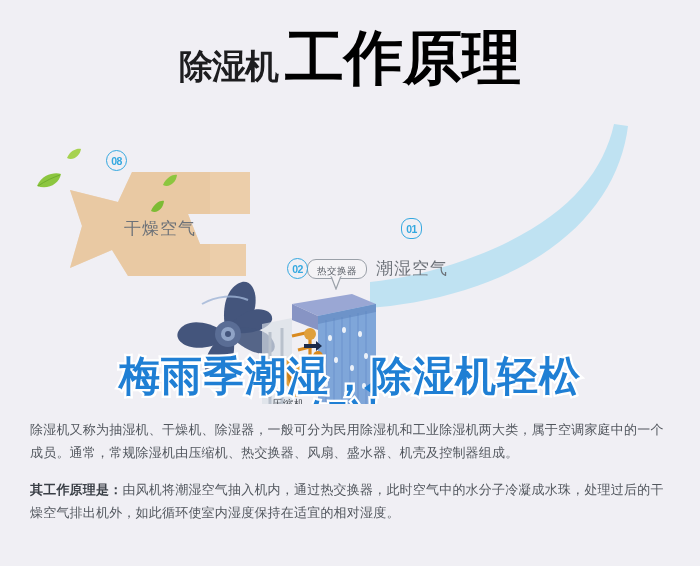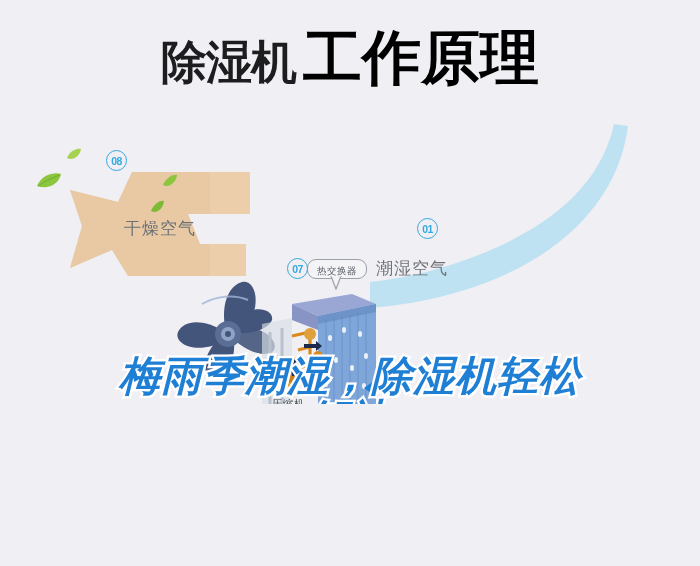--- a/index.html
+++ b/index.html
@@ -32,21 +32,21 @@
     align-items: center;
     justify-content: center;
   }
   .title-line {
     display: flex;
     align-items: baseline;
     letter-spacing: 1px;
     white-space: nowrap;
   }
   .title-part-a {
-    font-size: 46px;
+    font-size: 34px;
     font-weight: bold;
     color: #1d1d1f;
     letter-spacing: -1px;
   }
   .title-part-b {
     font-size: 59px;
     font-weight: bold;
     color: #000000;
     margin-left: 7px;
     letter-spacing: 0px;
@@ -140,21 +140,21 @@
     font-size: 10.5px;
     font-weight: bold;
     display: flex;
     align-items: center;
     justify-content: center;
     letter-spacing: -0.5px;
     background: transparent;
   }
   .badge-03-ill { left: 106px; top: 38px; }
   .badge-02-ill { left: 287px; top: 146px; }
-  .badge-01-ill { left: 417px; top: 106px; }
+  .badge-01-ill { left: 401px; top: 106px; border-radius: 9px; }
 
   
   .ill-label {
     position: absolute;
     font-size: 17px;
     color: #6c7178;
     letter-spacing: 1px;
     white-space: nowrap;
   }
   .lbl-dry  { left: 124px; top: 105px; }
@@ -167,21 +167,20 @@
     left: 0;
     top: 243px;
     width: 700px;
     text-align: center;
     pointer-events: none;
     z-index: 40;
   }
   .overlay-line {
     font-size: 41px;
     font-weight: bold;
-    font-style: italic;
     color: #1f7fd4;
     letter-spacing: 1px;
     line-height: 43px;
     -webkit-text-stroke: 4.5px #ffffff;
     paint-order: stroke fill;
     text-shadow:
       0 0 1px #ffffff,
       2px 2px 0 rgba(255,255,255,0.9);
   }
 
@@ -326,28 +325,32 @@
 
     <div class="callout">
       <span>热交换器</span>
     </div>
     <svg class="callout-tail" viewBox="0 0 12 14">
       <path d="M1 0 L11 0 L6 13 Z" fill="#f4f3f6" stroke="#9aa0a8" stroke-width="1.2"></path>
       <path d="M1.5 0 L10.5 0" stroke="#f4f3f6" stroke-width="2"></path>
     </svg>
 
     <div class="badge badge-03-ill">08</div>
-    <div class="badge badge-02-ill">07</div>
+    <div class="badge badge-02-ill">02</div>
     <div class="badge badge-01-ill">01</div>
 
     <div class="ill-label lbl-dry">干燥空气</div>
     <div class="ill-label lbl-wet">潮湿空气</div>
     <div class="ill-label lbl-comp">压缩机</div>
 
     <div class="overlay-headline">
       <div class="overlay-line">梅雨季潮湿，除湿机轻松</div>
       <div class="overlay-line">解决</div>
     </div>
 
   </div>
 
+  <div class="body-copy">
+    <p class="para">除湿机又称为抽湿机、干燥机、除湿器，一般可分为民用除湿机和工业除湿机两大类，属于空调家庭中的一个成员。通常，常规除湿机由压缩机、热交换器、风扇、盛水器、机壳及控制器组成。</p>
+    <p class="para"><span class="lead">其工作原理是：</span><span>由风机将潮湿空气抽入机内，通过热交换器，此时空气中的水分子冷凝成水珠，处理过后的干燥空气排出机外，如此循环使室内湿度保持在适宜的相对湿度。</span></p>
+  </div>
 
 </div>
 
 </body></html>

